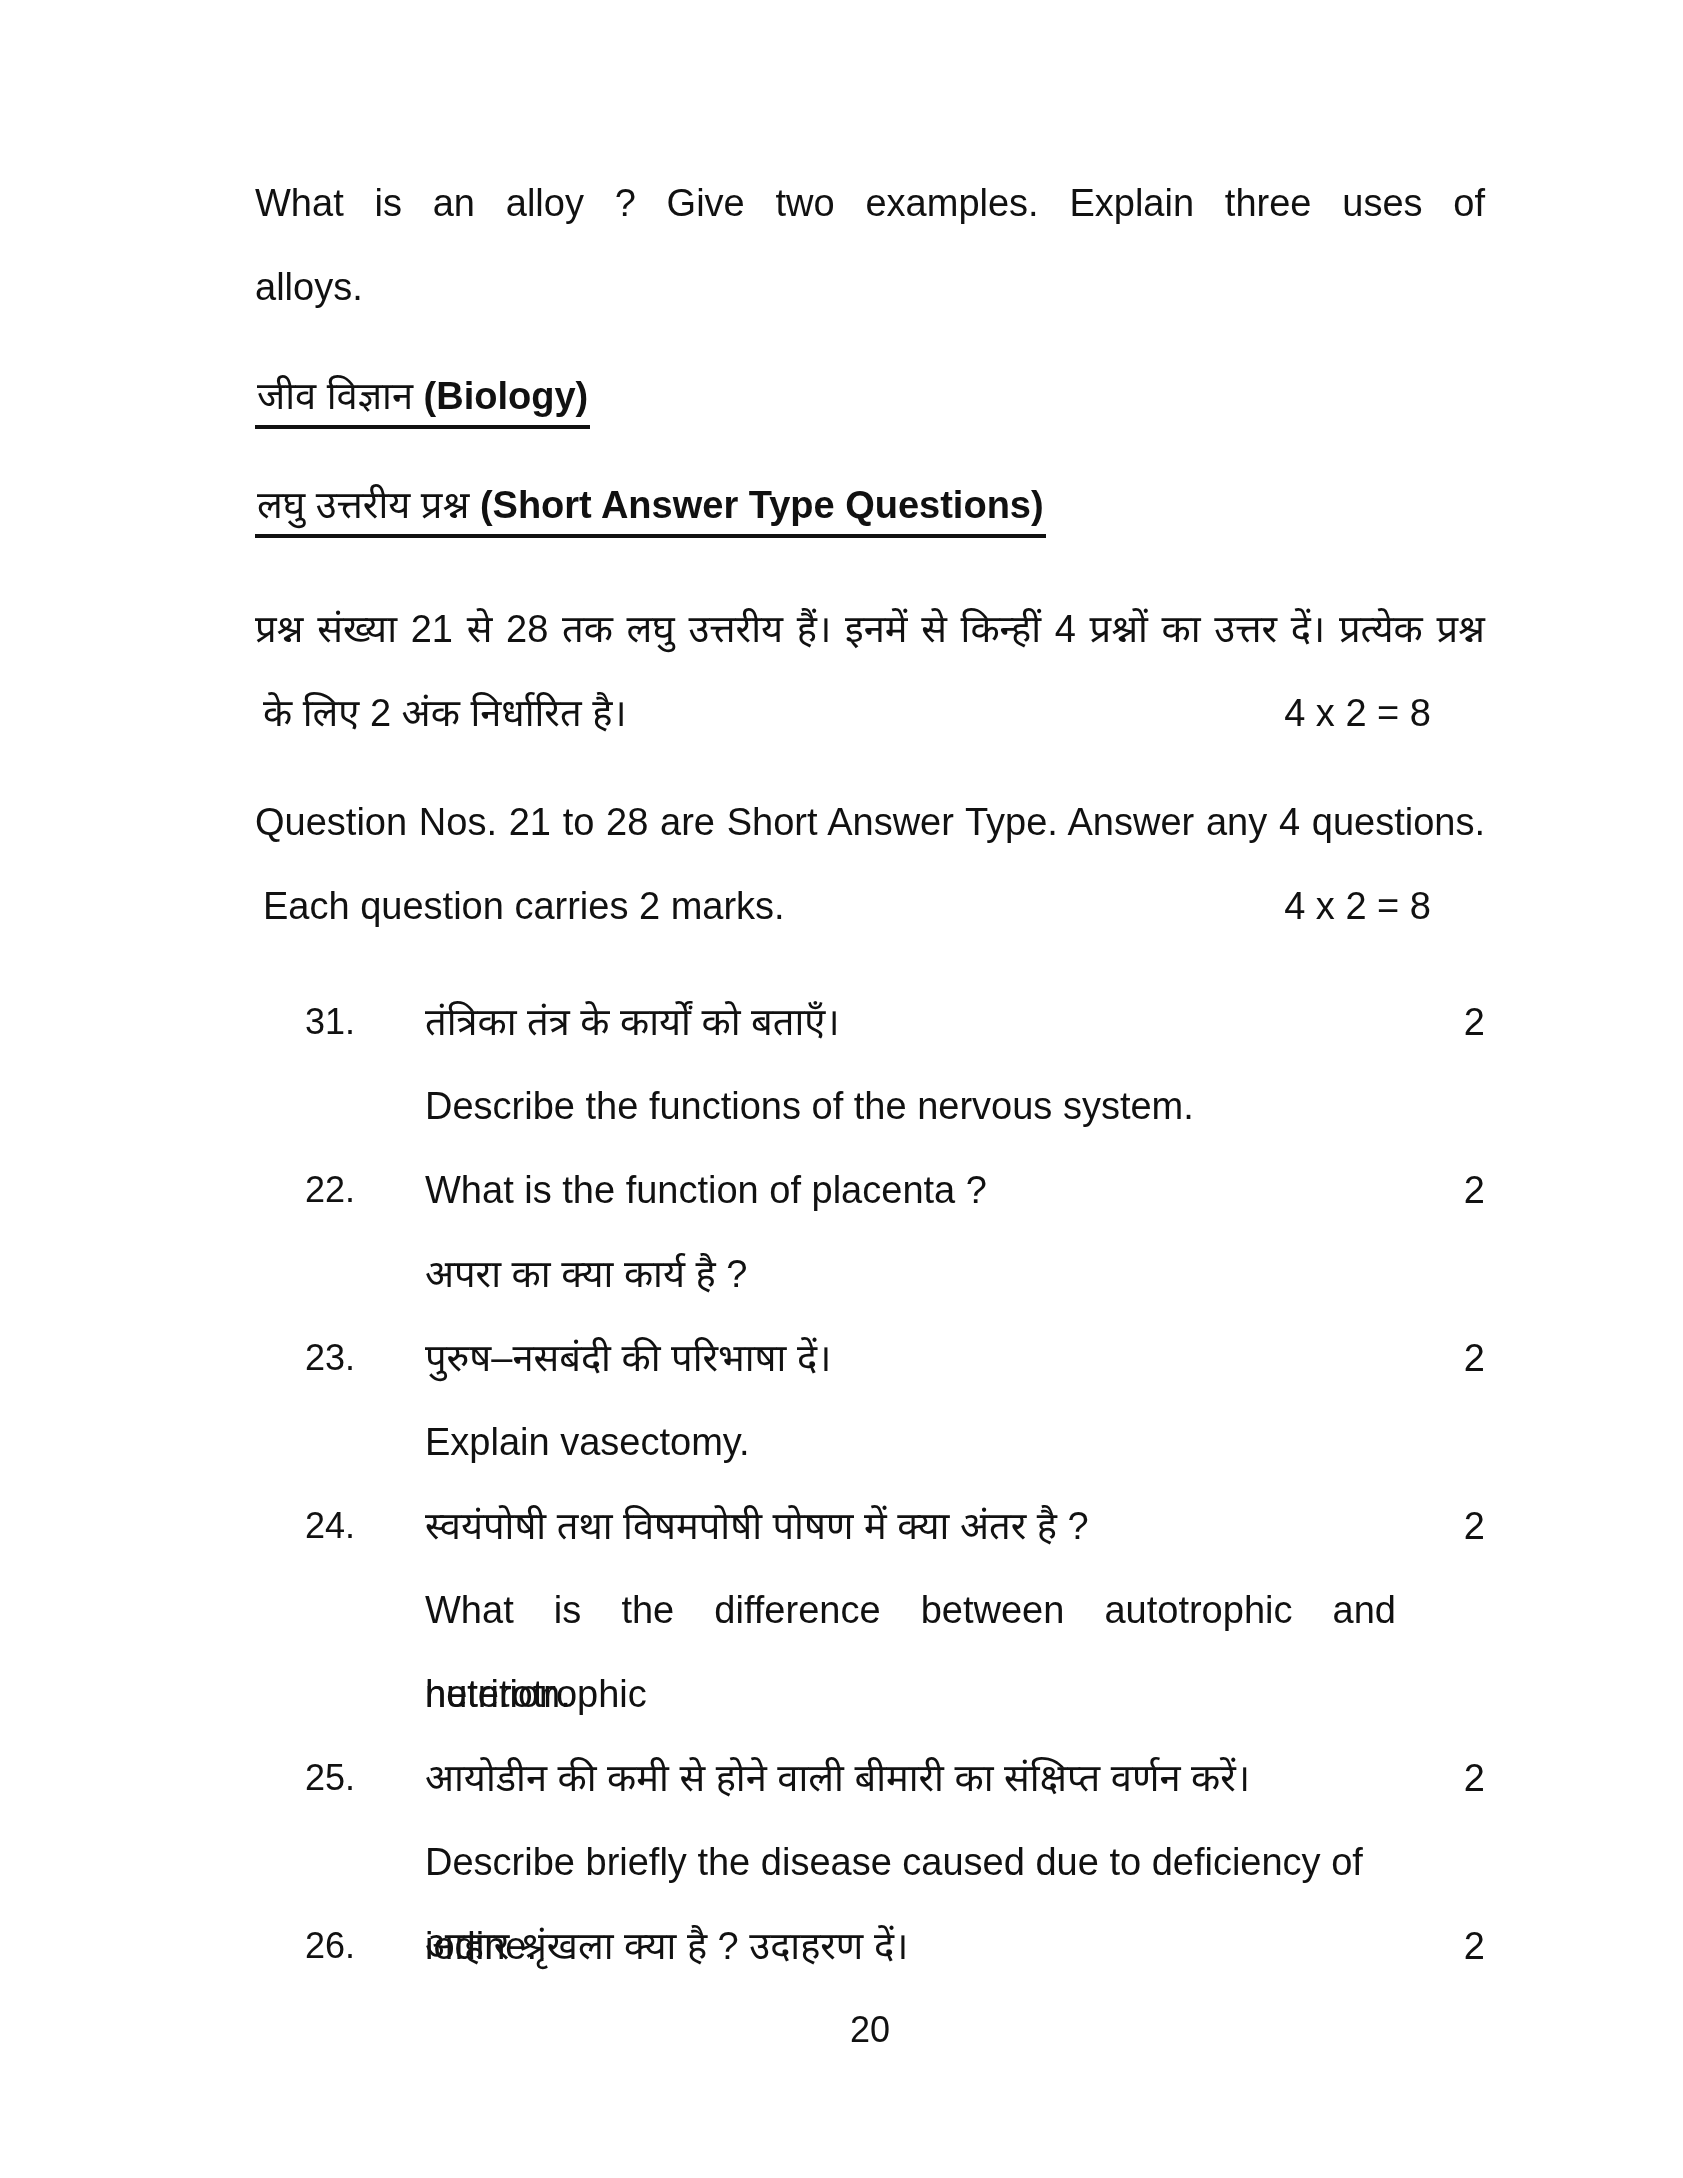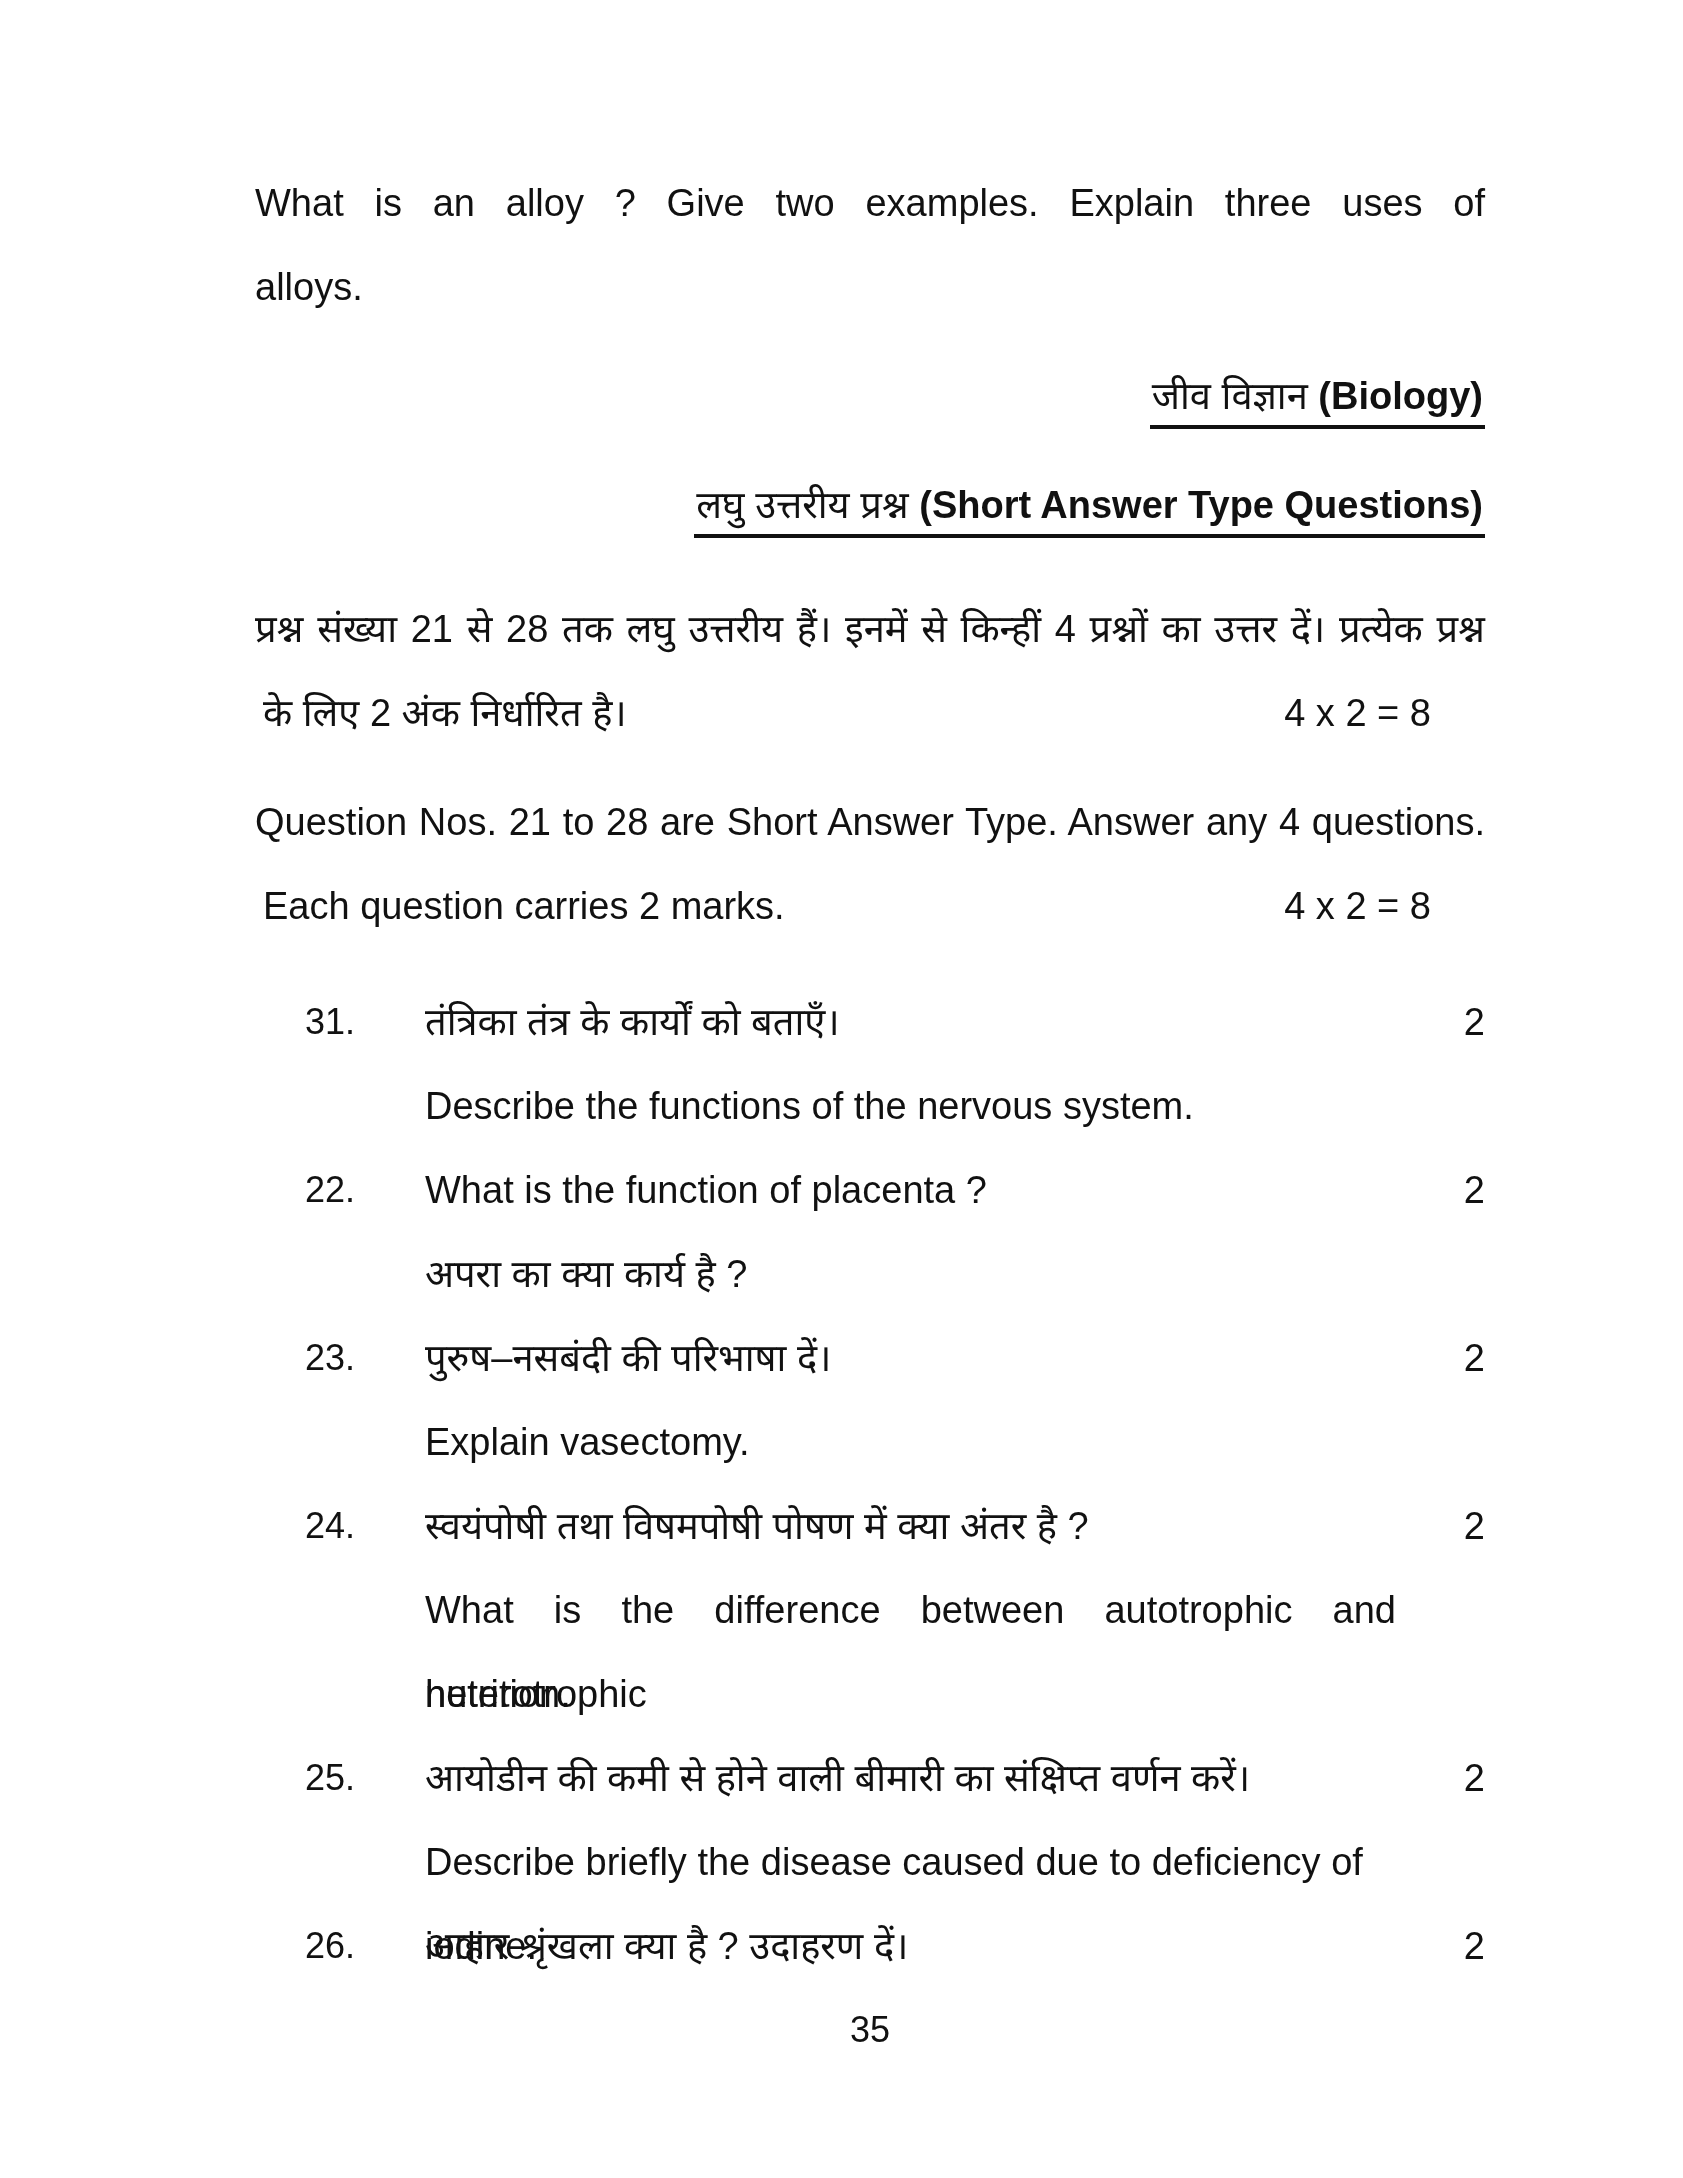--- a/index.html
+++ b/index.html
@@ -26,21 +26,21 @@
   }
   .justify-last {
     text-align: justify;
     text-align-last: justify;
   }
   .indent {
     margin-left: 170px;
   }
   .intro-block { margin: 0; }
   .center-line {
-    text-align: right;
+    text-align: left;
     height: 84px;
     line-height: 84px;
   }
   .heading-block { margin-top: 25px; }
   .underlined {
     display: inline-block;
     border-bottom: 4px solid #111;
     padding: 0 2px 0px 2px;
     line-height: 57px;
   }
@@ -165,16 +165,16 @@
     <div class="q-row">
       <div class="q-num">26.</div>
       <div class="q-body">
         <div class="line">आहार श्रृंखला क्या है ? उदाहरण दें।</div>
       </div>
       <div class="q-marks">2</div>
     </div>
 
   </div>
 
-  <div class="page-number">35</div>
+  <div class="page-number">20</div>
 
 </div>
 
 
 </body></html>

